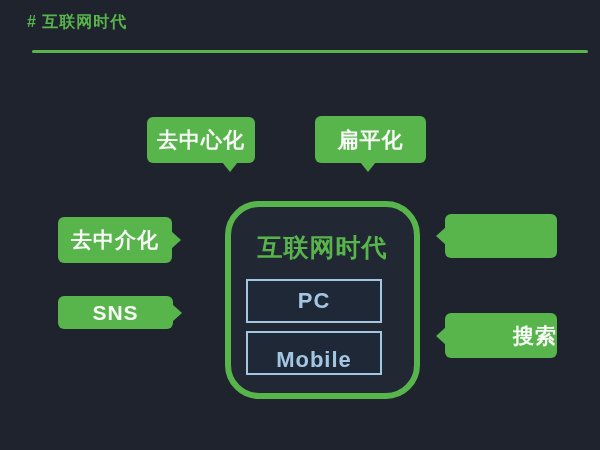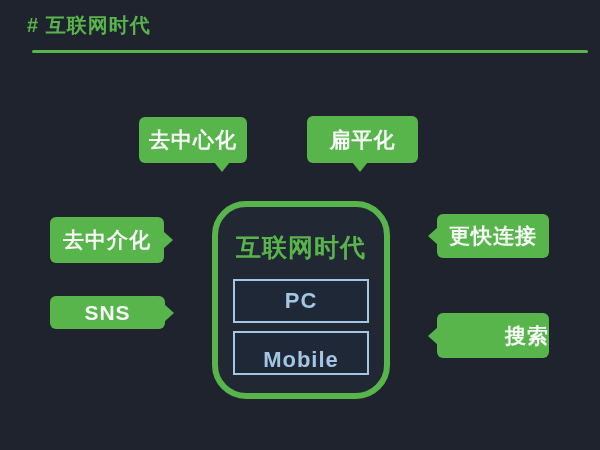--- a/index.html
+++ b/index.html
@@ -14,21 +14,21 @@
     height: 450px;
     background: var(--background, #1f232e);
     overflow: hidden;
   }
 
   
   .slide-title {
     position: absolute;
     left: 27px;
     top: 12px;
-    font-size: 20px;
+    font-size: 16px;
     font-weight: bold;
     letter-spacing: 1px;
     color: var(--green, #58b54c);
     white-space: nowrap;
   }
   .title-rule {
     position: absolute;
     left: 32px;
     top: 50px;
     width: 556px;
@@ -43,20 +43,21 @@
     display: flex;
     align-items: center;
     justify-content: center;
     background: var(--green, #58b54c);
     color: var(--white, #f7faf6);
     font-weight: bold;
     font-size: 21px;
     letter-spacing: 1px;
     border-radius: 6px;
     white-space: nowrap;
+    margin-left: 8px;
   }
   .tail { position: absolute; width: 0; height: 0; }
   .tail-bottom {
     bottom: -9px;
     border-left: 8px solid transparent;
     border-right: 8px solid transparent;
     border-top: 10px solid var(--green, #58b54c);
   }
   .tail-right {
     right: -9px;
@@ -79,23 +80,23 @@
   #callout-flattening { left: 307px; top: 116px; width: 111px; height: 47px; }
   #callout-flattening .tail-bottom { left: 45px; }
   #callout-disintermediation { left: 50px; top: 217px; width: 114px; height: 46px; }
   #callout-sns { left: 50px; top: 296px; width: 115px; height: 33px; }
   #callout-faster-connection { left: 437px; top: 214px; width: 112px; height: 44px; }
   #callout-search { left: 437px; top: 313px; width: 112px; height: 45px; justify-content: flex-end; }
 
   
   .center-box {
     position: absolute;
-    left: 212px;
+    left: 225px;
     top: 201px;
-    width: 178px;
+    width: 195px;
     height: 198px;
     border: 6px solid var(--green, #58b54c);
     border-radius: 34px;
     background: #222734;
   }
   .center-title {
     position: absolute;
     top: 24px;
     left: 0;
     width: 100%;
@@ -146,21 +147,20 @@
     <span>扁平化</span>
     <span class="tail tail-bottom"></span>
   </div>
 
   <div class="callout" id="callout-sns">
     <span>SNS</span>
     <span class="tail tail-right"></span>
   </div>
 
   <div class="callout" id="callout-faster-connection">
-    <span>更快连接</span>
     <span class="tail tail-left"></span>
   </div>
 
   <div class="callout" id="callout-search">
     <span>搜索</span>
     <span class="tail tail-left"></span>
   </div>
 
   <div class="center-box">
     <div class="center-title">互联网时代</div>

